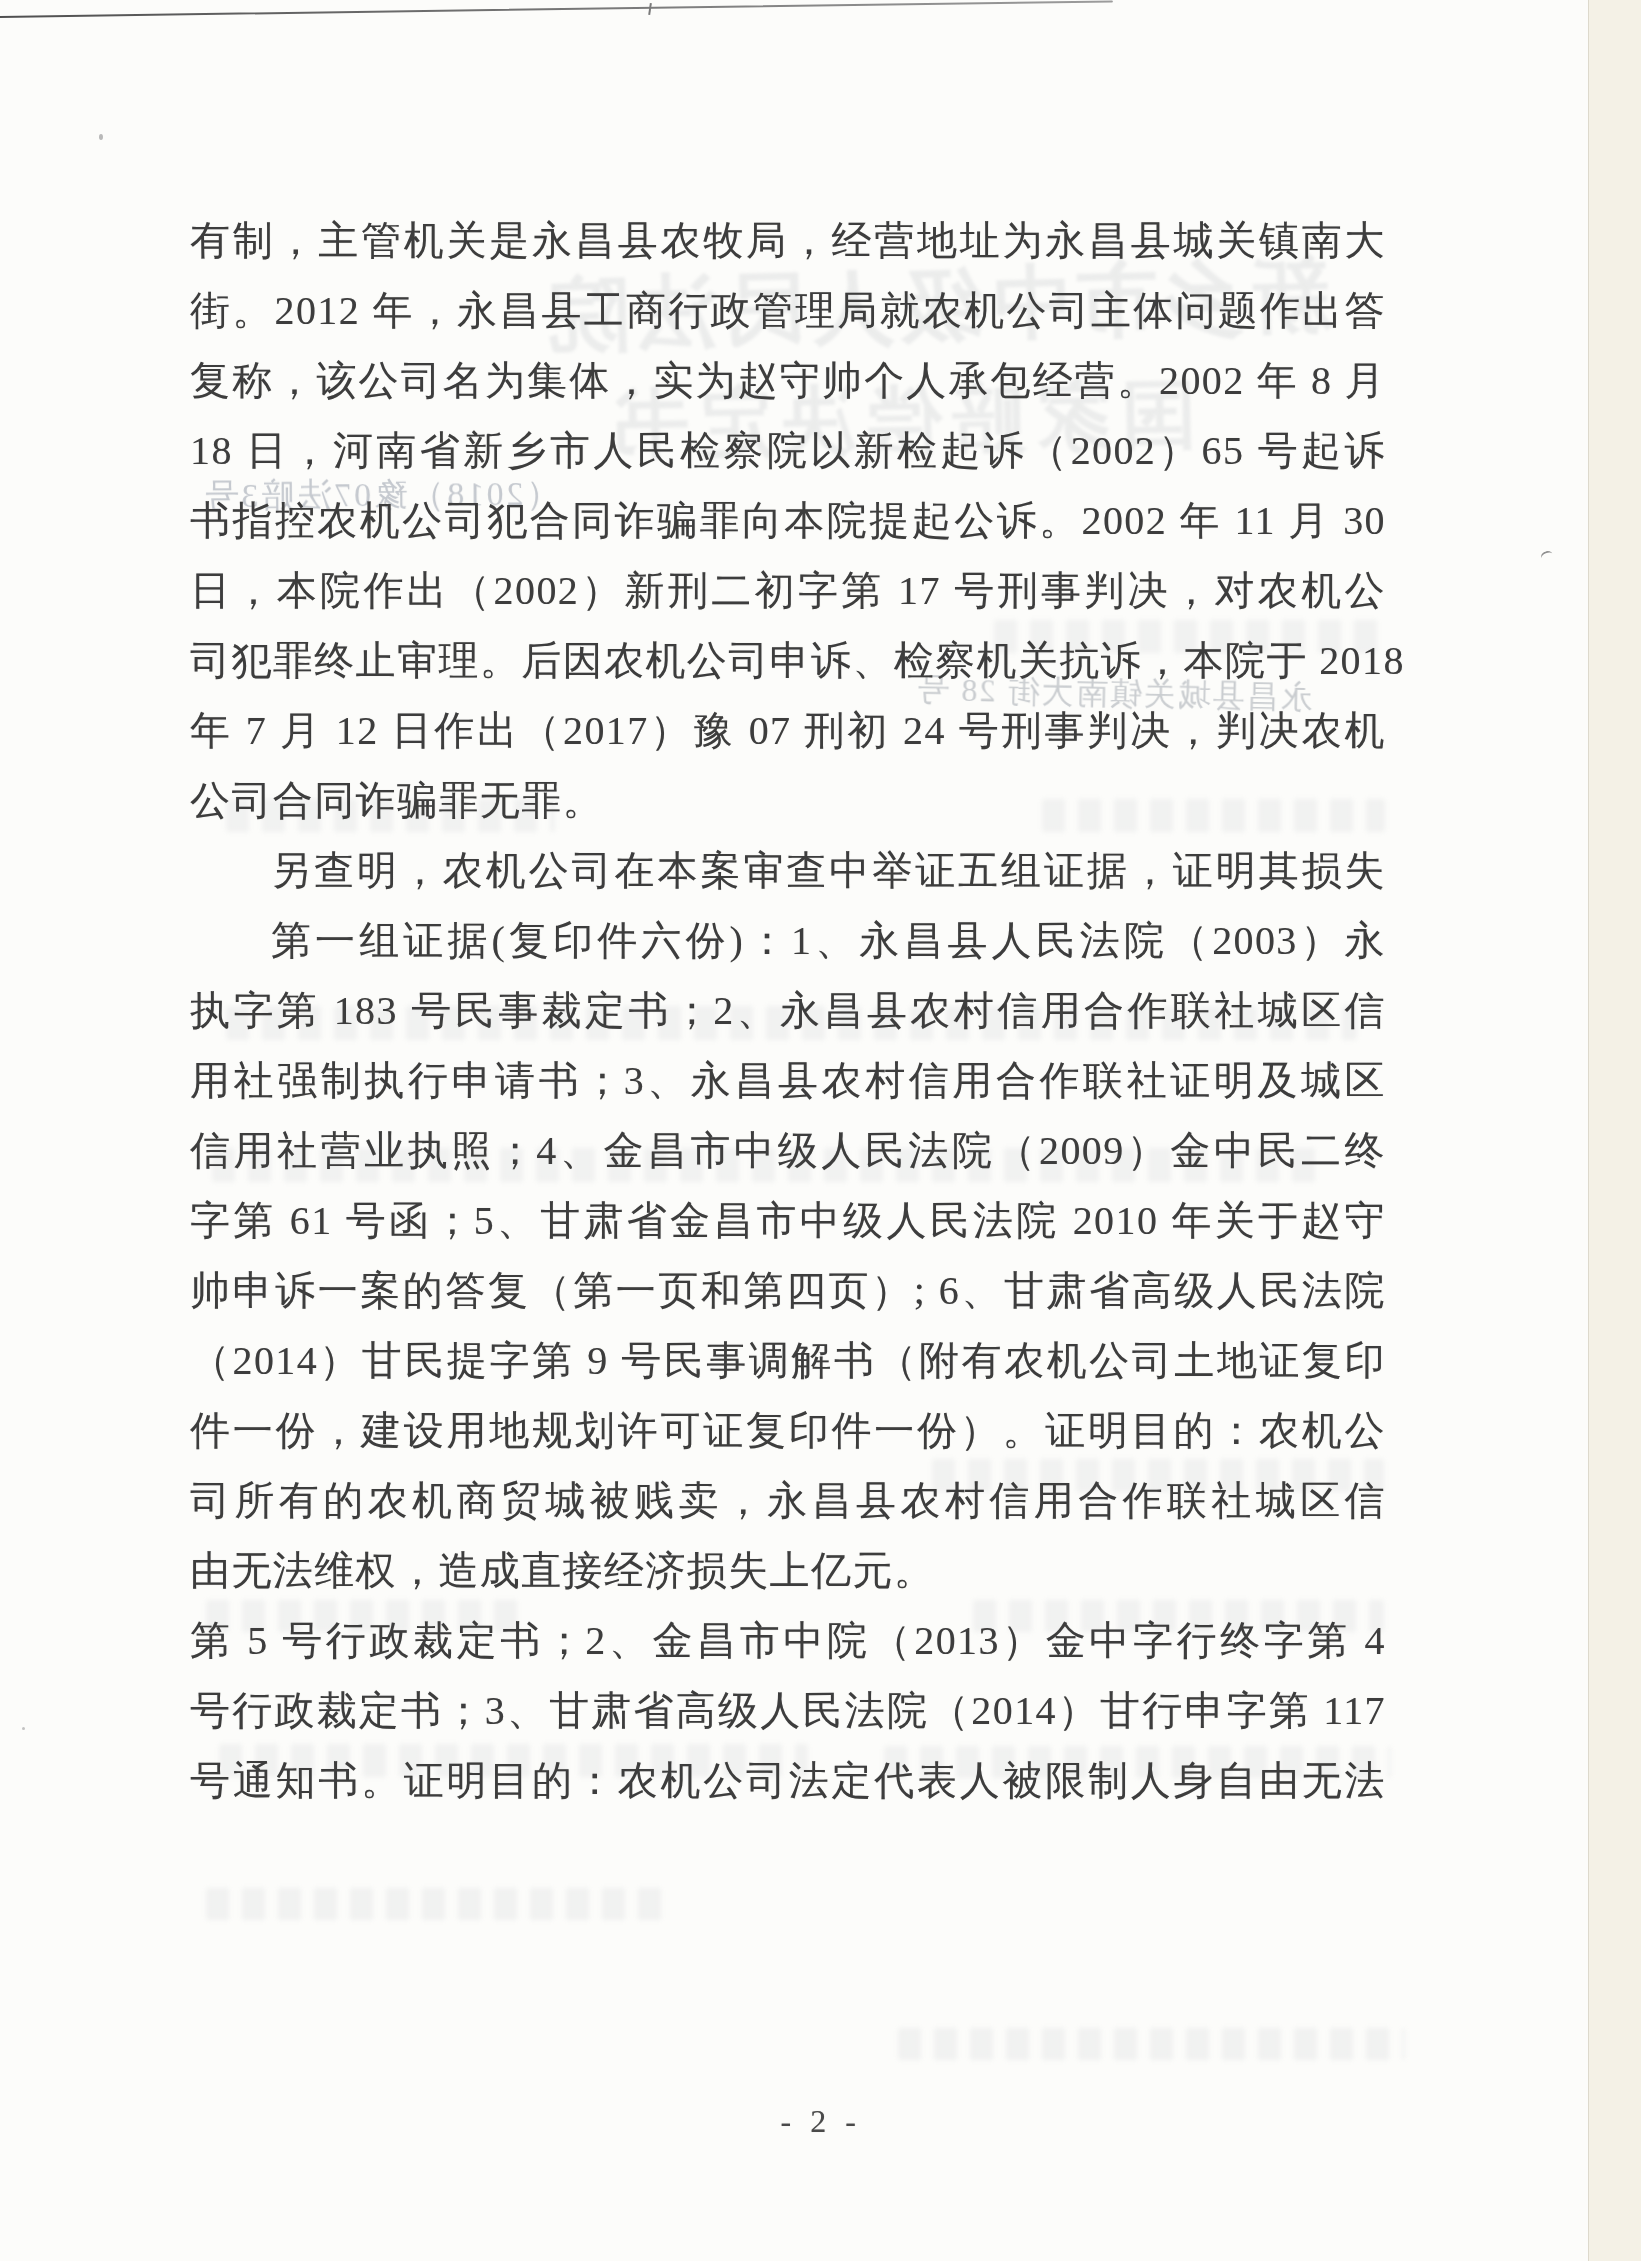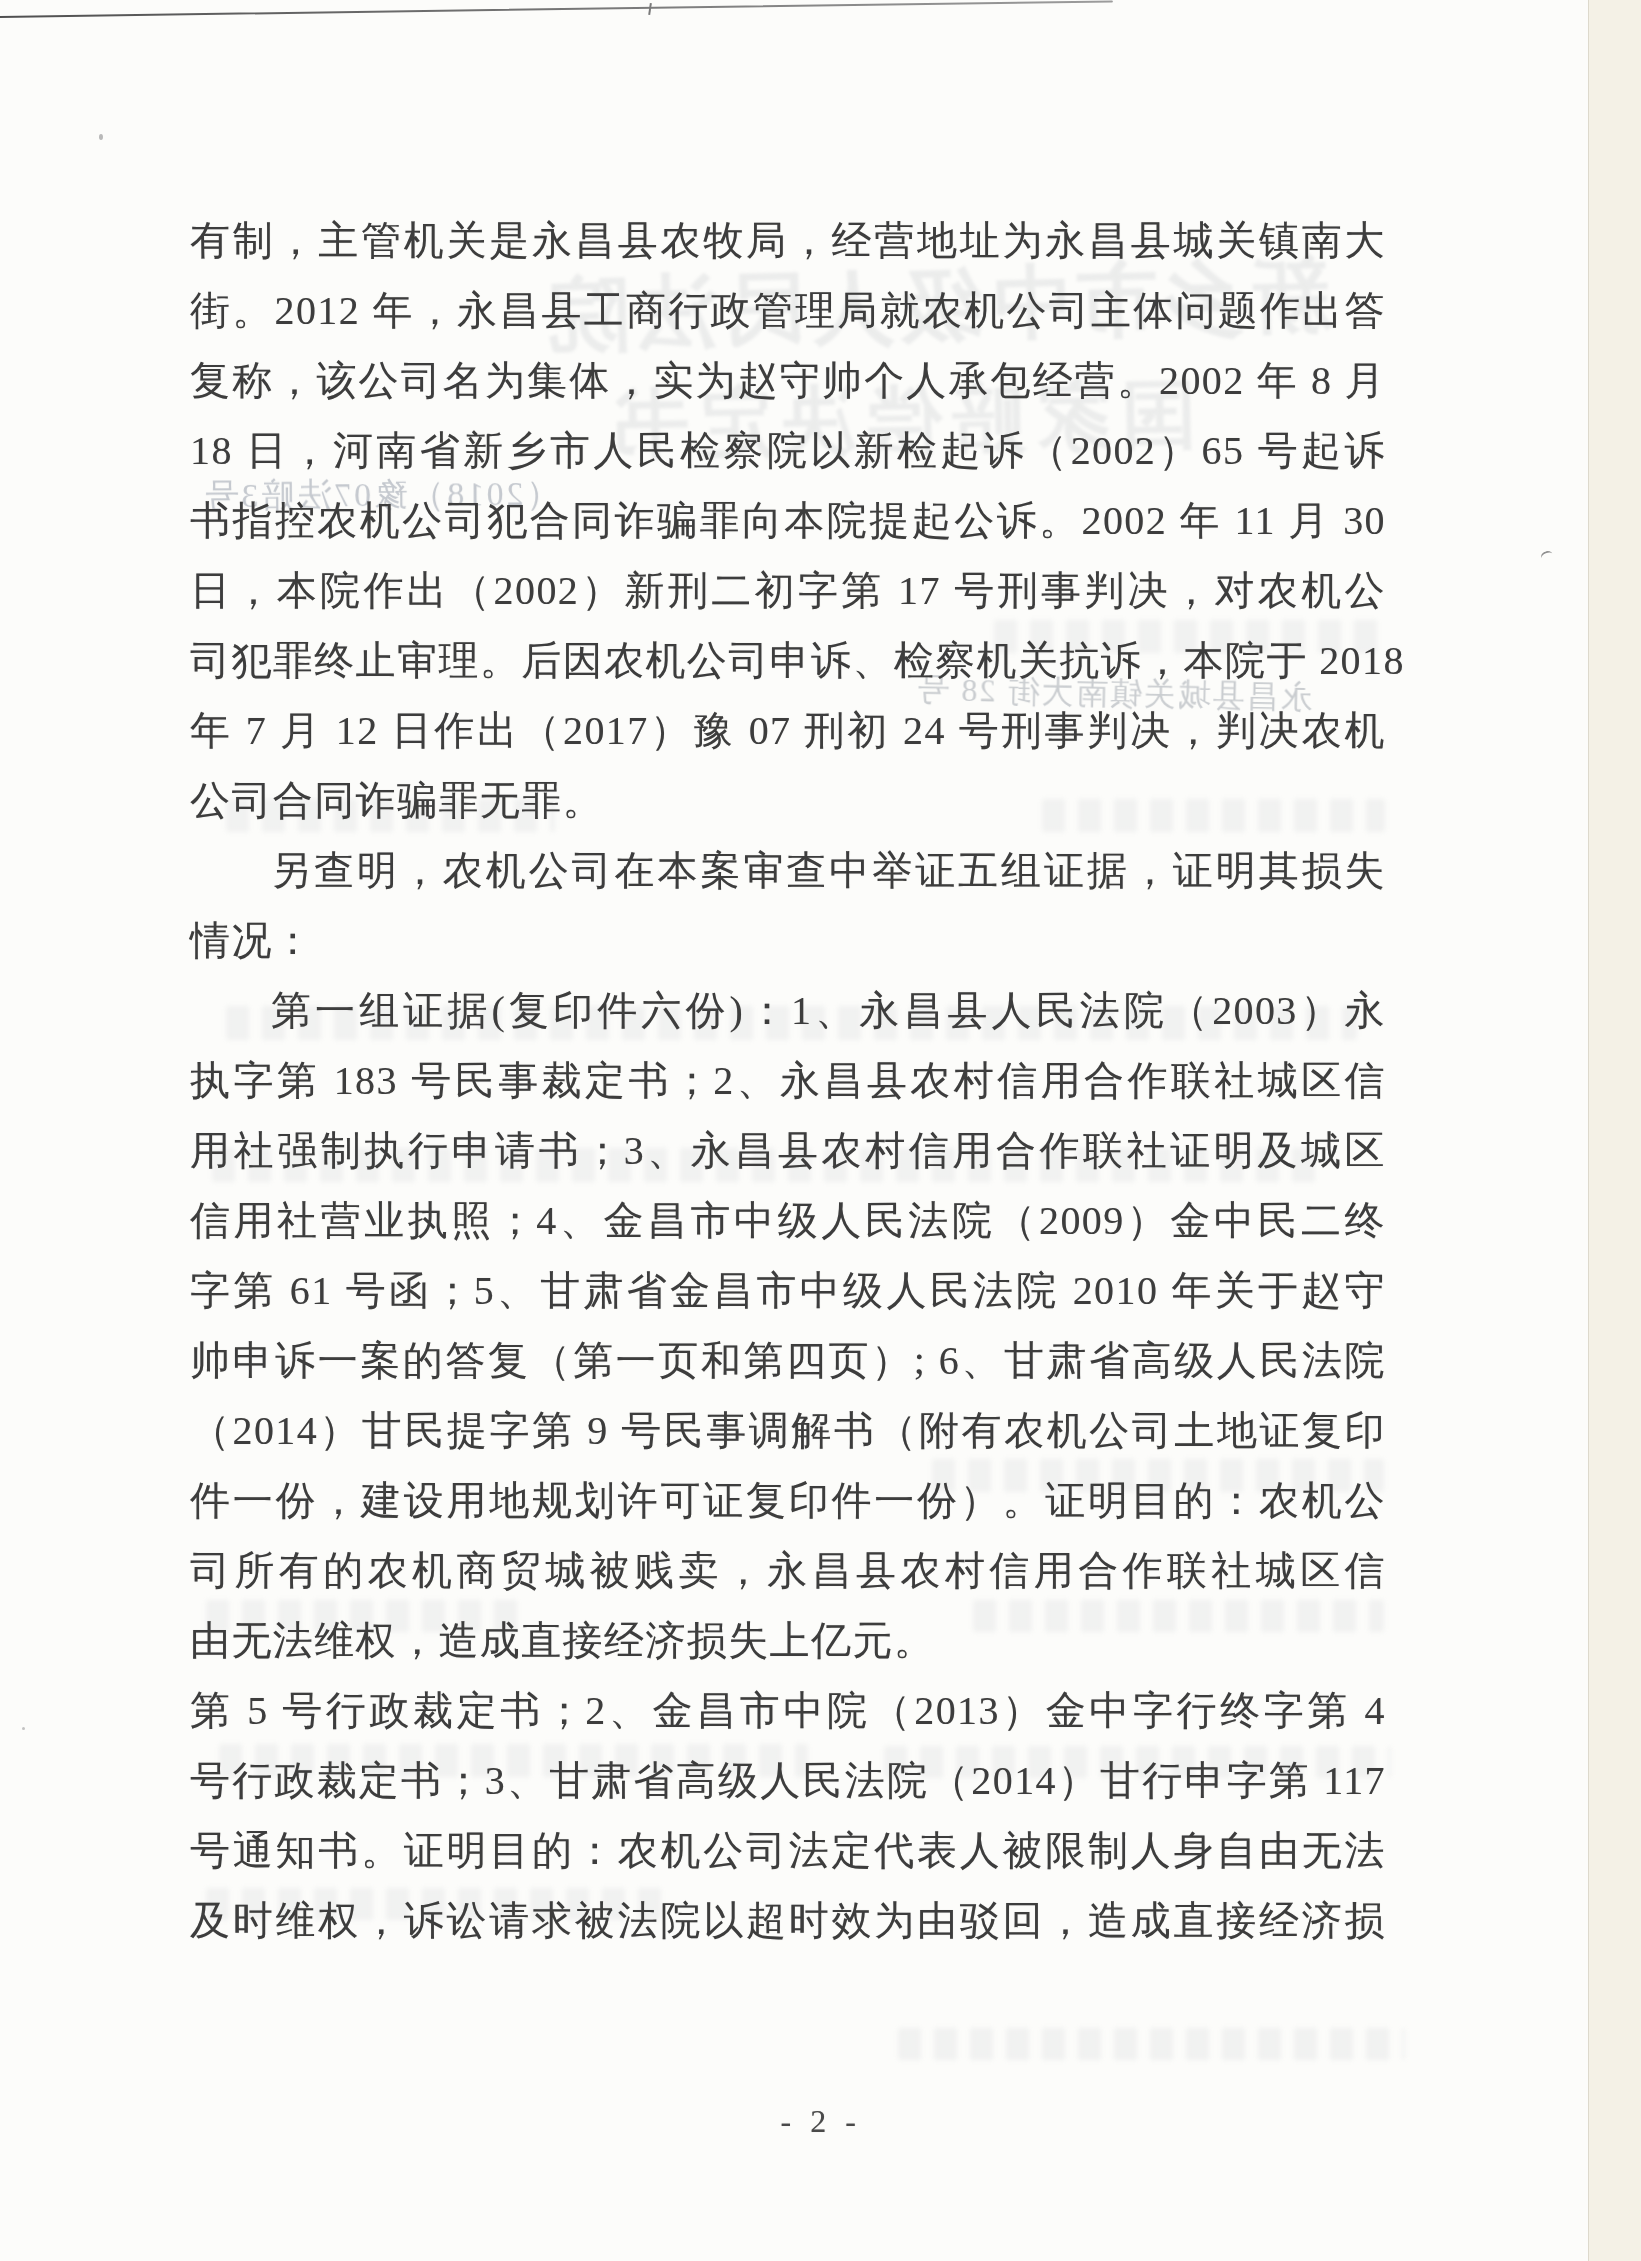--- a/index.html
+++ b/index.html
@@ -106,35 +106,33 @@
     <div class="line">有制，主管机关是永昌县农牧局，经营地址为永昌县城关镇南大</div>
     <div class="line">街。2012 年，永昌县工商行政管理局就农机公司主体问题作出答</div>
     <div class="line">复称，该公司名为集体，实为赵守帅个人承包经营。2002 年 8 月</div>
     <div class="line">18 日，河南省新乡市人民检察院以新检起诉（2002）65 号起诉</div>
     <div class="line">书指控农机公司犯合同诈骗罪向本院提起公诉。2002 年 11 月 30</div>
     <div class="line">日，本院作出（2002）新刑二初字第 17 号刑事判决，对农机公</div>
     <div class="line">司犯罪终止审理。后因农机公司申诉、检察机关抗诉，本院于 2018</div>
     <div class="line">年 7 月 12 日作出（2017）豫 07 刑初 24 号刑事判决，判决农机</div>
     <div class="line short">公司合同诈骗罪无罪。</div>
     <div class="line ind">另查明，农机公司在本案审查中举证五组证据，证明其损失</div>
-    <div class="line short">情况：</div>
     <div class="line ind">第一组证据(复印件六份)：1、永昌县人民法院（2003）永</div>
     <div class="line">执字第 183 号民事裁定书；2、永昌县农村信用合作联社城区信</div>
     <div class="line">用社强制执行申请书；3、永昌县农村信用合作联社证明及城区</div>
     <div class="line">信用社营业执照；4、金昌市中级人民法院（2009）金中民二终</div>
     <div class="line">字第 61 号函；5、甘肃省金昌市中级人民法院 2010 年关于赵守</div>
     <div class="line">帅申诉一案的答复（第一页和第四页）; 6、甘肃省高级人民法院</div>
     <div class="line">（2014）甘民提字第 9 号民事调解书（附有农机公司土地证复印</div>
     <div class="line">件一份，建设用地规划许可证复印件一份）。证明目的：农机公</div>
     <div class="line">司所有的农机商贸城被贱卖，永昌县农村信用合作联社城区信</div>
     <div class="line short">由无法维权，造成直接经济损失上亿元。</div>
     <div class="line">第 5 号行政裁定书；2、金昌市中院（2013）金中字行终字第 4</div>
     <div class="line">号行政裁定书；3、甘肃省高级人民法院（2014）甘行申字第 117</div>
     <div class="line">号通知书。证明目的：农机公司法定代表人被限制人身自由无法</div>
-    <div class="line">及时维权，诉讼请求被法院以超时效为由驳回，造成直接经济损</div>
   </div>
 
   <div class="page-number">- 2 -</div>
 
   <div class="paper-edge"></div>
   <div class="top-scan-line"></div>
   <div class="speck sp1"></div>
   <div class="speck sp2"></div>
   <div class="speck sp3"></div>
   <div class="speck sp4"></div>

